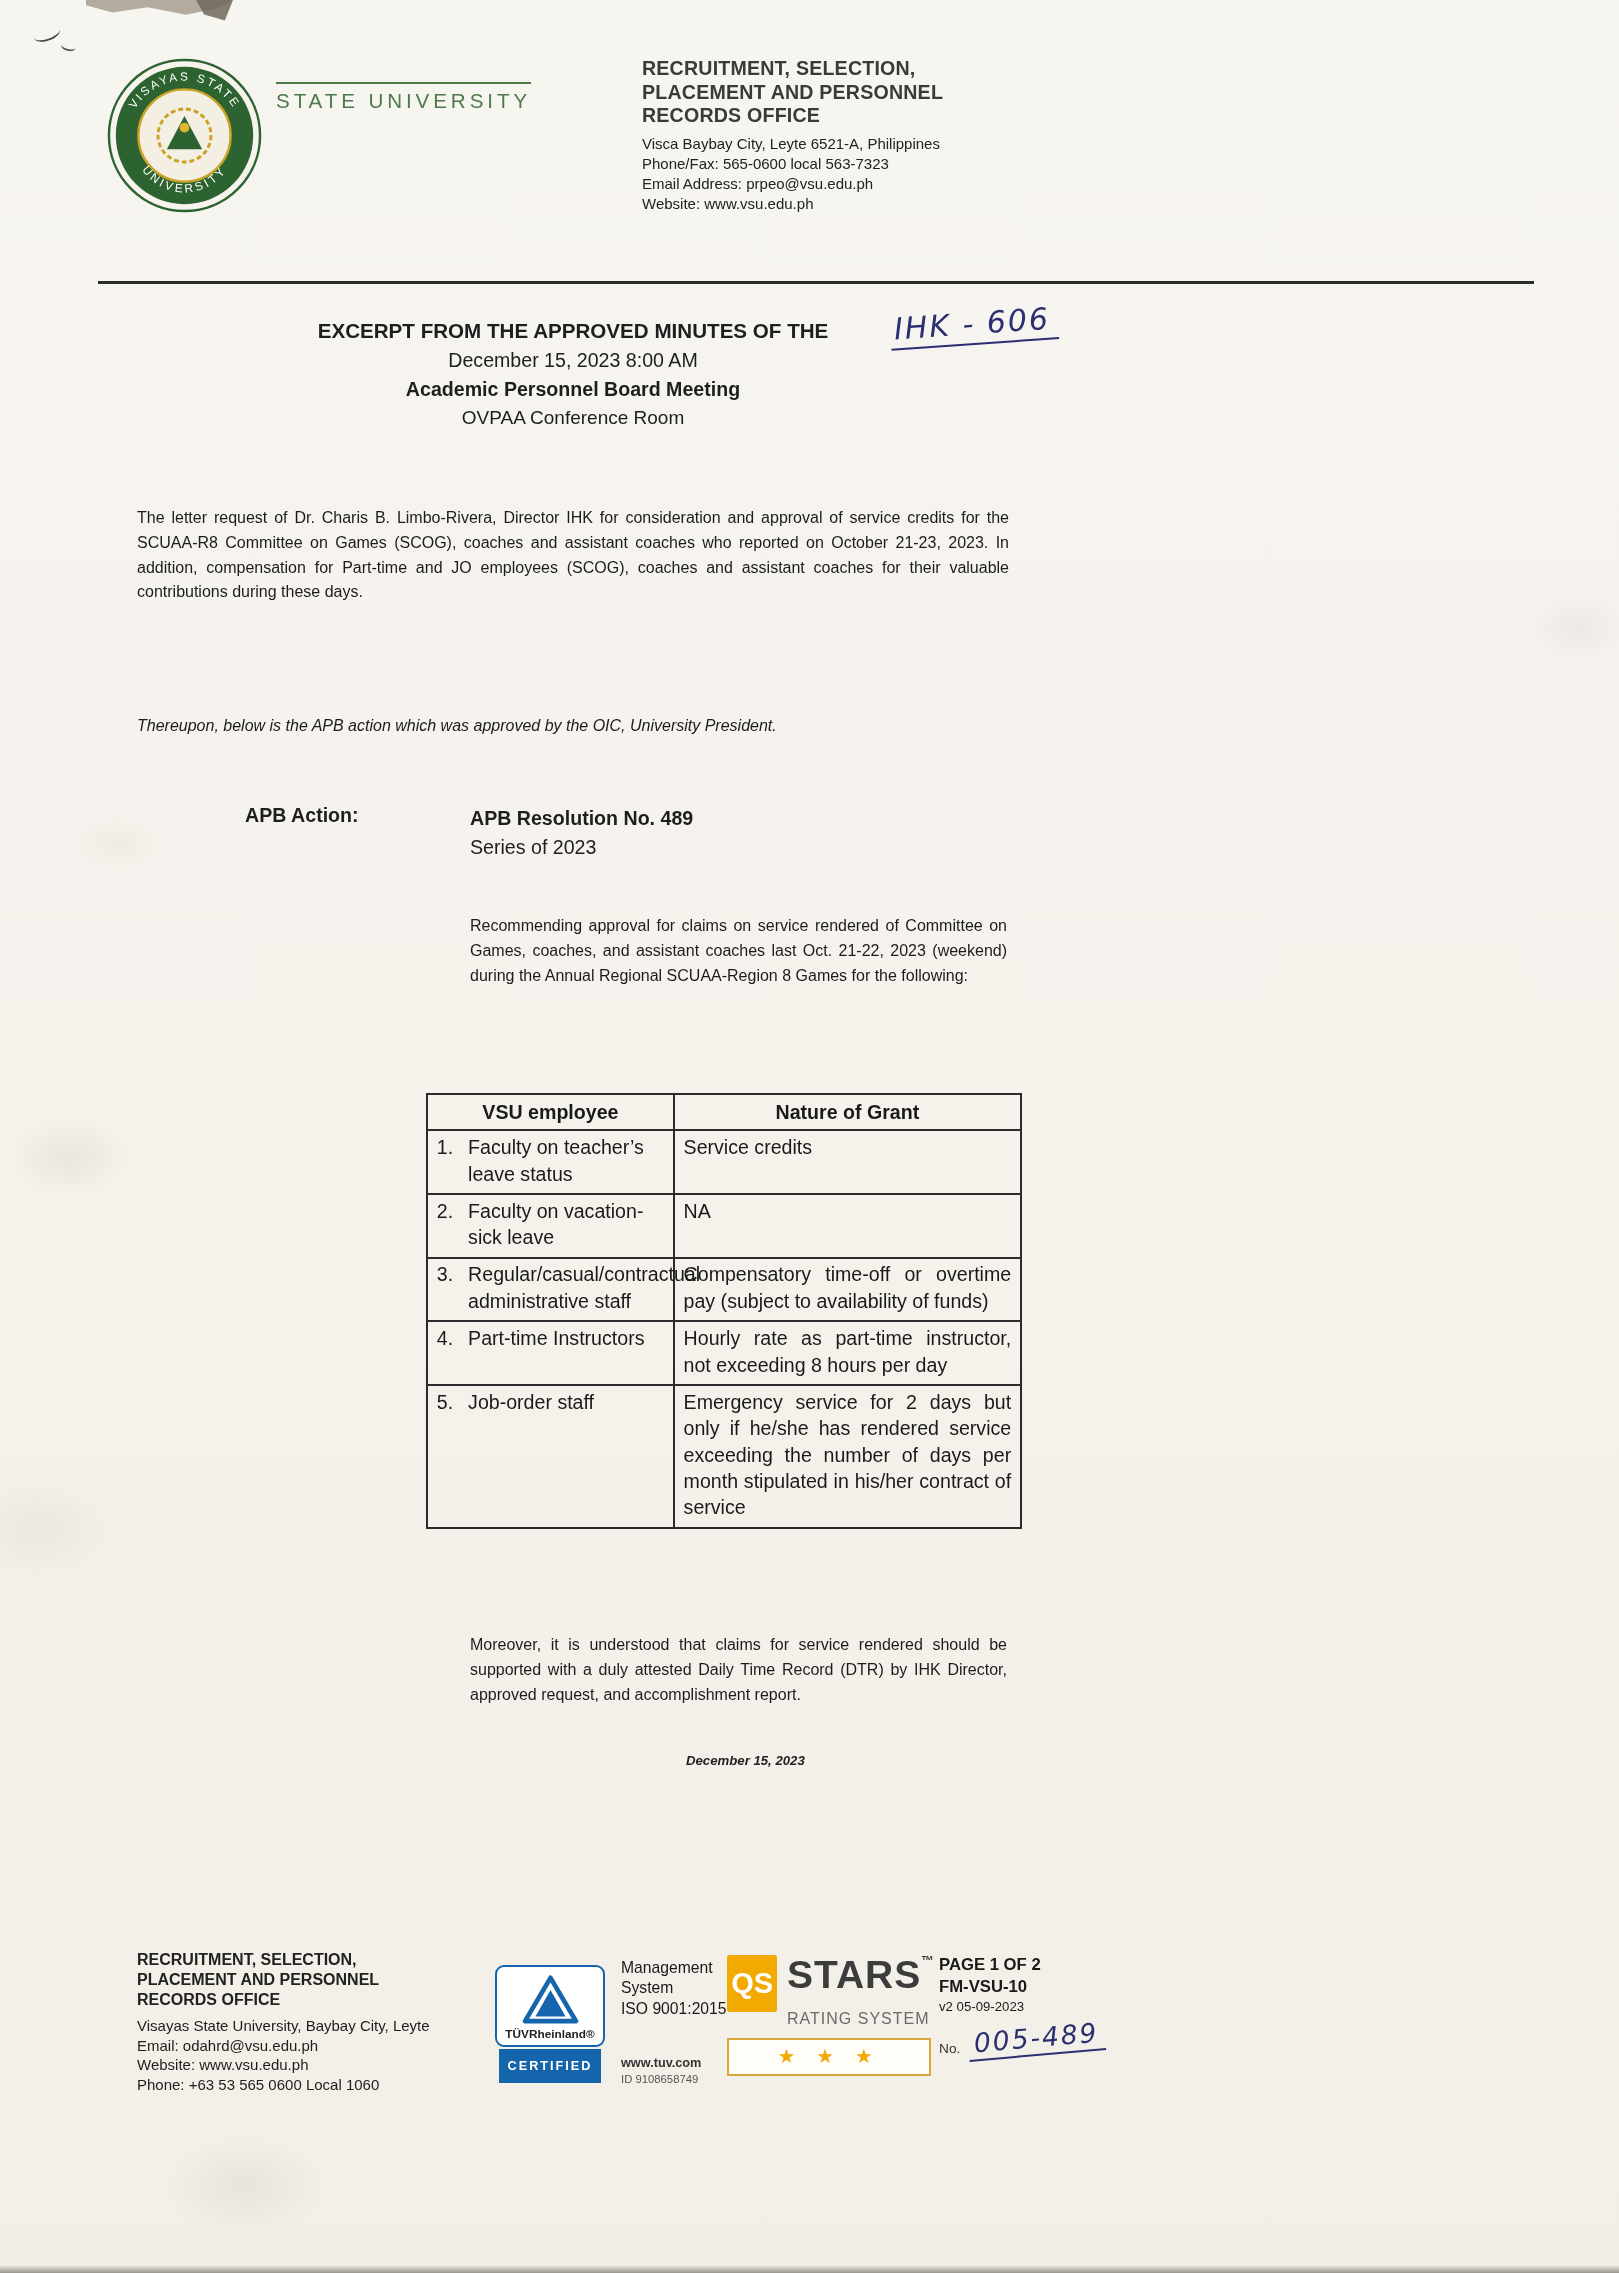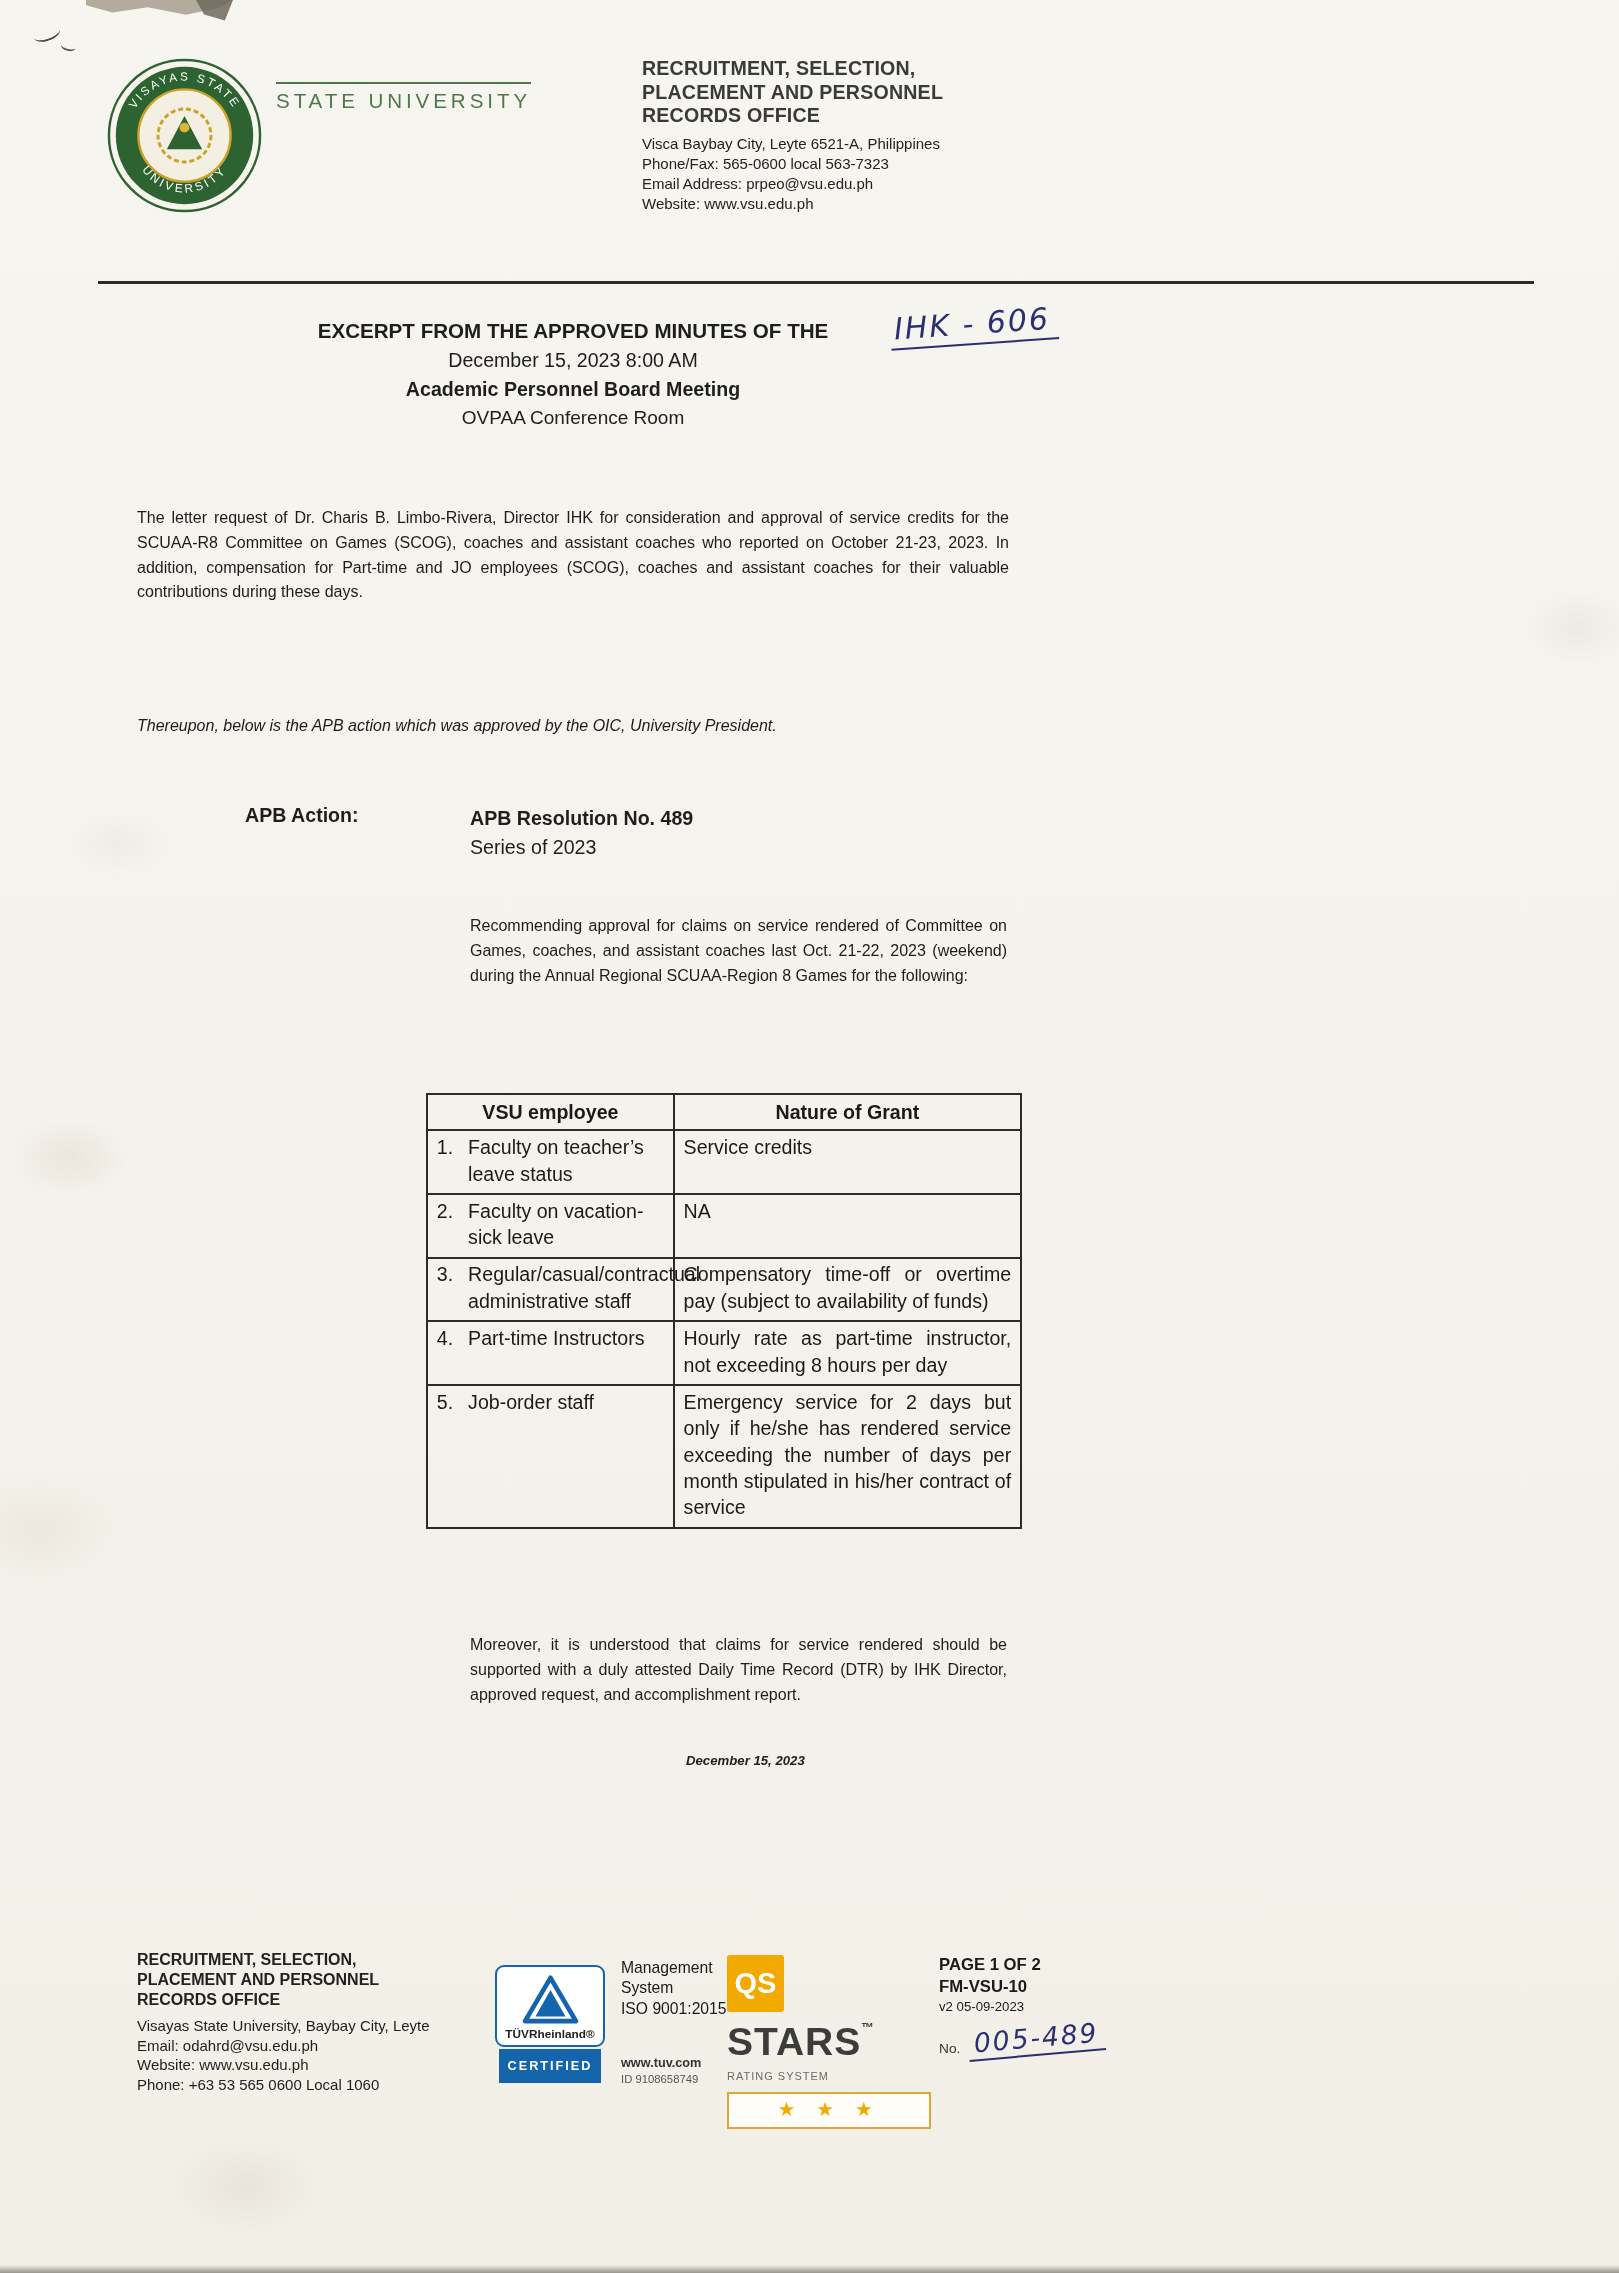--- a/index.html
+++ b/index.html
@@ -86,26 +86,26 @@
   .tuv-triangle{display:block;margin:0 auto;}
   .tuv-brand{font-size:11.8px;font-weight:bold;color:#222;margin-top:2.9px;}
   .tuv-ribbon{margin:2px auto 0;background:#1565ad;color:#fff;font-size:12.7px;font-weight:bold;
     letter-spacing:2px;padding:10px 0;width:102px;}
   .tuv-info{position:absolute;left:621px;top:1958px;width:108px;font-size:15.7px;line-height:1.25;color:#1a1a1a;}
   .tuv-iso{margin-top:2px;}
   .tuv-url{margin-top:37px;font-size:12.7px;font-weight:bold;color:#333;}
   .tuv-id{font-size:11.3px;color:#555;}
 
   .qs-badge{position:absolute;left:727px;top:1955px;width:208px;}
-  .qs-top{display:flex;align-items:flex-start;gap:9.8px;flex-direction:column;}
+  .qs-top{display:flex;align-items:flex-start;gap:9.8px;}
   .qs-square{width:57px;height:57px;background:#f2a900;color:#fff;font-weight:bold;font-size:29px;
     display:flex;align-items:center;justify-content:center;border-radius:2.9px;}
   .qs-stars-word{font-size:39px;font-weight:bold;color:#3c3c3c;line-height:1;letter-spacing:1px;}
   .qs-tm{font-size:12.7px;vertical-align:top;color:#3c3c3c;}
-  .qs-rating{font-size:11px;color:#6a6a6a;letter-spacing:1px;margin-top:9px;}
+  .qs-rating{font-size:16px;color:#6a6a6a;letter-spacing:1px;margin-top:16px;}
   .qs-starbox{margin-top:9.8px;width:200px;border:2px solid #dca63c;background:#fffdf8;
     text-align:center;font-size:19.6px;letter-spacing:7.8px;color:#f2a900;padding:4.9px 0 5.9px;}
 
   .page-meta{position:absolute;left:939px;top:1955px;width:167px;font-size:15.7px;color:#1a1a1a;}
   .meta-page{font-weight:bold;font-size:16.7px;}
   .meta-form{font-weight:bold;font-size:16.7px;margin-top:2px;}
   .meta-version{font-size:13.2px;margin-top:2px;}
   .meta-no-row{margin-top:7.8px;display:flex;align-items:flex-end;gap:7.8px;}
   .meta-no{font-size:13.7px;color:#333;}
   .meta-no-value{font-size:26.5px;letter-spacing:2px;transform:rotate(-5deg);

